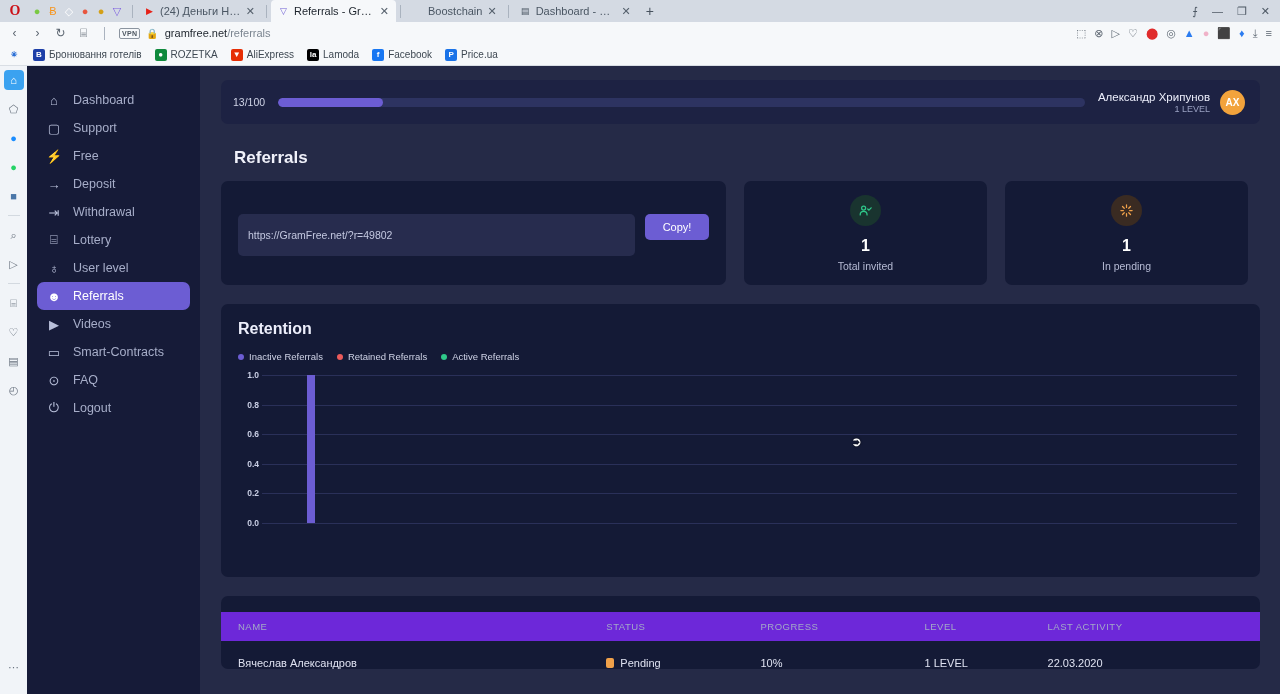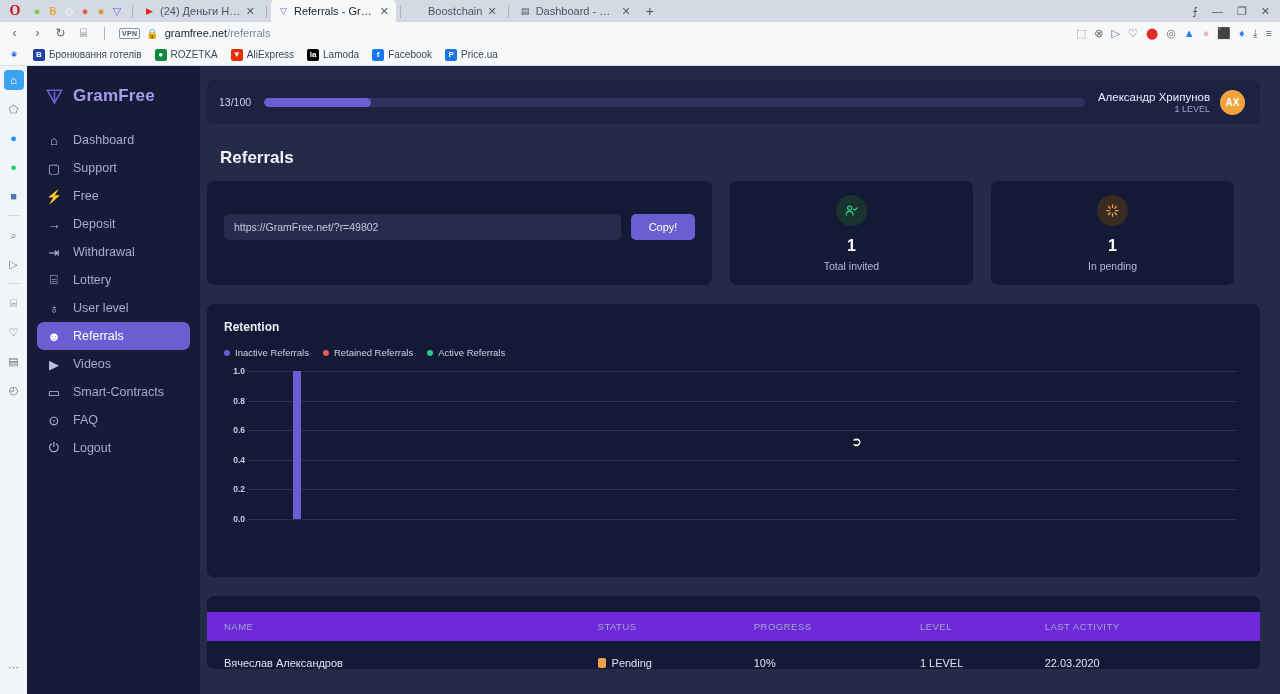--- a/index.html
+++ b/index.html
@@ -88,21 +88,21 @@
     display:flex; align-items:center; gap:12px; height:28px; padding:0 10px;
     border-radius:7px; color:#a7aec9; font-size:12.5px; margin-bottom:0;
     height:28px;
   }
   .nav-item + .nav-item { margin-top:0; }
   .nav-list > div { margin-bottom:0; }
   .nav-item .ni { width:14px; display:flex; align-items:center; justify-content:center; font-size:13px; color:#b9c0da;}
   .nav-item.active { background:#6c5dd3; color:#ffffff; }
   .nav-item.active .ni { color:#fff; }
 
-  .content { position:absolute; left:173px; top:0; right:0; bottom:0; padding:14px 20px 0 7px; }
+  .content { position:absolute; left:173px; top:0; right:0; bottom:0; padding:14px 20px 0 21px; }
 
   .topbar {
     background:#1d2243; border-radius:7px; height:44px; display:flex; align-items:center;
     padding: 0 15px 0 12px; gap:13px;
   }
   .progress-label { font-size:10.5px; color:#cfd3e6; white-space:nowrap;}
   .progress-track { flex:1; height:9px; background:#2d3361; border-radius:5px; overflow:hidden; }
   .progress-fill { height:100%; background:#6c5dd3; border-radius:5px; }
   .user { display:flex; align-items:center; gap:10px; }
   .user-meta { text-align:right; }
@@ -113,37 +113,37 @@
 
   .page-title { font-size:17px; color:#f0f1fa; font-weight:bold; margin:24px 0 13px 13px; }
 
   .row { display:flex; gap:18px; }
   .card { background:#141a36; border-radius:7px; }
 
   .card-reflink { width:505px; padding:16px 17px; height:104px;}
   .card-h { font-size:13.5px; font-weight:bold; color:#eceefb; }
   .link-row { display:flex; gap:10px; margin-top:17px; }
   .link-input {
-    flex:1; height:26px; background:#272c4e; border:none; border-radius:5px;
+    flex:1; height:42px; background:#272c4e; border:none; border-radius:5px;
     color:#c3c8e0; font-size:10.5px; padding: 0 10px; font-family:"Liberation Sans", sans-serif;
   }
   .copy-btn {
     width:64px; height:26px; background:#6c5dd3; border:none; border-radius:5px;
     color:#fff; font-size:11px; cursor:pointer; font-family:"Liberation Sans", sans-serif;
   }
   .card-stat { width:243px; height:104px; display:flex; flex-direction:column; align-items:center; justify-content:center; }
   .stat-ico { width:31px;height:31px;border-radius:50%; display:flex;align-items:center;justify-content:center;
     font-size:14px; }
   .stat-ico.green { background:#19342f; color:#2fc98a; }
   .stat-ico.orange { background:#3a2b22; color:#f0a14a; }
   .stat-num { font-size:16px; font-weight:bold; color:#fff; margin-top:11px; }
   .stat-lab { font-size:10.5px; color:#b6bbd4; margin-top:5px; }
 
   .card-chart { margin-top:19px; padding:16px 17px 14px 13px; height:273px; }
-  .chart-h { font-size:12px; font-weight:bold; color:#eceefb; margin-left:4px; }
+  .chart-h { font-size:16px; font-weight:bold; color:#eceefb; margin-left:4px; }
   .legend { display:flex; gap:14px; margin:13px 0 0 4px; }
   .lg { display:flex; align-items:center; gap:5px; font-size:9.5px; color:#cfd3e6; }
   .lgdot { width:6px;height:6px;border-radius:50%; }
 
   .plot { position:relative; height:170px; margin-top:13px; }
   .yaxis { position:absolute; left:0; top:0; bottom:22px; width:28px; }
   .ytick { position:absolute; right:3px; font-size:8.5px; color:#c9cee4; transform:translateY(-50%); font-weight:bold;}
   .grid { position:absolute; left:28px; right:6px; top:0; bottom:22px; }
   .gline { position:absolute; left:0; right:0; height:1px; background:#2a3059; }
   .bars { position:absolute; left:28px; right:6px; top:0; bottom:22px; display:flex; align-items:flex-end; }
@@ -286,29 +286,20 @@
       <div class="sp">⌸</div>
       <div class="sp">♡</div>
       <div class="sp">▤</div>
       <div class="sp">◴</div>
       <div class="sp-dots">⋯</div>
   </div>
 
   <div class="page">
 
     <div class="app-sidebar">
-      <div class="brand">
-        <span class="brand-ico">
-          <svg width="19" height="19" viewBox="0 0 24 24" fill="none" stroke="#6c5dd3" stroke-width="2">
-            <path d="M3 4h18l-9 16z"></path>
-              <path d="M12 6v14"></path>
-          </svg>
-        </span>
-        <span class="brand-txt">GramFree</span>
-      </div>
       <div class="nav nav-list" id="navlist">
           <div class="nav-item">
             <span class="ni">⌂</span>
             <span>Dashboard</span>
           </div>
           <div class="nav-item">
             <span class="ni">▢</span>
             <span>Support</span>
           </div>
           <div class="nav-item">

